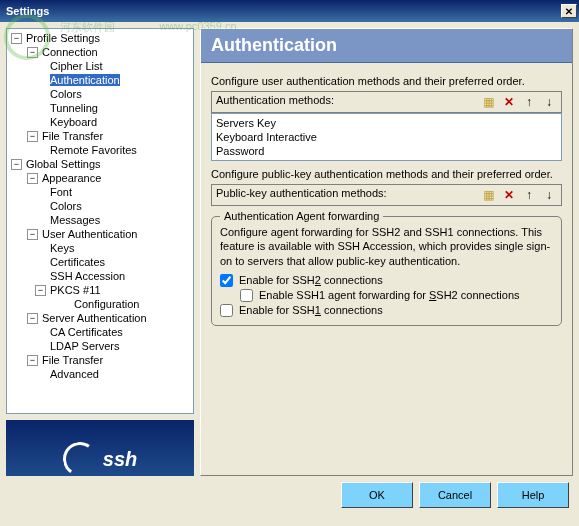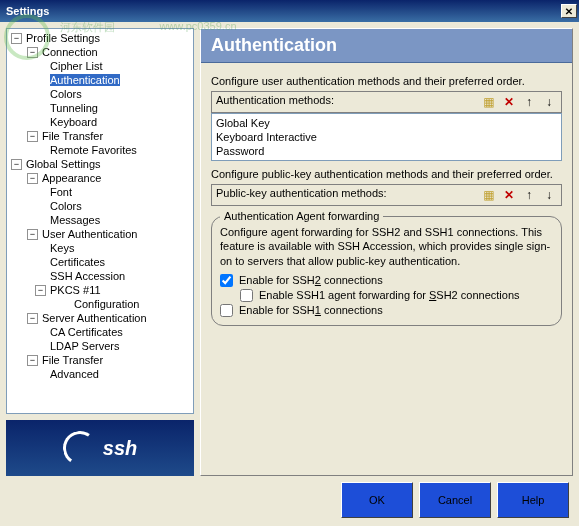--- a/index.html
+++ b/index.html
@@ -11,43 +11,43 @@
 .tree-panel{width:188px;display:flex;flex-direction:column}
 .tree{flex:1;background:#fff;border:1px solid #7f9db9;overflow:auto;padding:2px 0}
 .tree-item{padding:1px 2px;white-space:nowrap;cursor:pointer;display:flex;align-items:center}
 .tree-item.lv1{padding-left:4px}
 .tree-item.lv2{padding-left:20px}
 .tree-item.lv3{padding-left:28px}
 .tree-item.lv4{padding-left:52px}
 .exp{display:inline-flex;width:11px;height:11px;border:1px solid #919191;margin-right:4px;align-items:center;justify-content:center;font-size:9px;line-height:1;background:#fff}
 .noexp{display:inline-block;width:15px}
 .sel{background:#316ac5;color:#fff}
-.logo-box{height:56px;background:linear-gradient(#0a246a,#1e4a8a);margin-top:6px;display:flex;align-items:center;justify-content:center;color:#fff}
+.logo-box{height:56px;background:linear-gradient(#0a246a,#1e4a8a);margin-top:6px;display:flex;align-items:flex-end;justify-content:center;color:#fff}
 .logo-ssh{display:flex;align-items:center;gap:6px}
 .logo-arc{width:34px;height:34px;border:3px solid #fff;border-radius:50%;border-right-color:transparent;border-bottom-color:transparent;transform:rotate(-10deg)}
 .logo-txt{font-size:20px;font-weight:bold;font-style:italic}
 .content{flex:1;border:1px solid #fff;border-right-color:#808080;border-bottom-color:#808080;background:#ece9d8;padding:0}
 .hdr{background:#7b96c4;color:#fff;padding:6px 10px;font-size:18px;font-weight:bold;border-bottom:1px solid #4a6a9a}
 .inner{padding:8px 10px}
 .lbl{margin:4px 0}
 .listhdr{background:#ece9d8;border:1px solid #808080;padding:2px 4px;display:flex;align-items:flex-start}
 .listhdr-txt{flex:1}
 .tool-icons{display:flex;gap:4px}
 .tool-icons span{width:16px;height:16px;display:flex;align-items:center;justify-content:center;cursor:pointer;font-size:12px}
 .listbox{background:#fff;border:1px solid #7f9db9;padding:2px;min-height:44px}
 .listbox.h2{min-height:88px}
 .listrow{padding:1px 2px;cursor:pointer}
-.group{border:1px solid #808080;border-radius:12px;padding:8px 8px 6px;margin-top:10px;position:relative}
+.group{border:1px solid #808080;border-radius:5px;padding:8px 8px 6px;margin-top:10px;position:relative}
 .group-title{position:absolute;top:-7px;left:8px;background:#ece9d8;padding:0 4px}
 .desc{margin-bottom:6px;line-height:1.3}
 .chk{display:flex;align-items:center;gap:6px;margin:2px 0}
 .chk input{width:13px;height:13px}
 .chk.ind{margin-left:20px}
 .btnbar{display:flex;justify-content:flex-end;gap:6px;padding:0 10px 8px}
-.btn{min-width:72px;height:36px;background:#1d4ed8;border:1px solid #404040;border-top-color:#fff;border-left-color:#fff;cursor:pointer;display:flex;align-items:center;justify-content:center}
+.btn{min-width:72px;height:26px;background:#7dd3fc;border:1px solid #404040;border-top-color:#fff;border-left-color:#fff;cursor:pointer;display:flex;align-items:center;justify-content:center}
 .u{text-decoration:underline}
 .watermark{position:absolute;top:20px;left:60px;color:rgba(80,160,80,0.35);font-size:16px;pointer-events:none;display:flex;gap:20px}
 .wm-circle{width:46px;height:46px;border:4px solid rgba(100,190,80,0.35);border-radius:50%;position:absolute;top:14px;left:4px}
 </style>
 </head>
 <body>
 
 <div class="titlebar">
   <span class="titlebar-text">Settings</span>
   <div class="close-btn">✕</div>
@@ -177,21 +177,21 @@
       <div class="listhdr">
         <span class="listhdr-txt">Authentication methods:</span>
         <div class="tool-icons">
           <span style="color:#c0a030">▦</span>
           <span style="color:#c00000;font-weight:bold">✕</span>
           <span>↑</span>
           <span>↓</span>
         </div>
       </div>
       <div class="listbox">
-        <div class="listrow">Global Key</div>
+        <div class="listrow">Servers Key</div>
         <div class="listrow">Keyboard Interactive</div>
         <div class="listrow">Password</div>
       </div>
 
       <div class="lbl" style="margin-top:7px">Configure public-key authentication methods and their preferred order.</div>
       <div class="listhdr">
         <span class="listhdr-txt">Public-key authentication methods:</span>
         <div class="tool-icons">
           <span style="color:#c0a030">▦</span>
           <span style="color:#c00000;font-weight:bold">✕</span>

